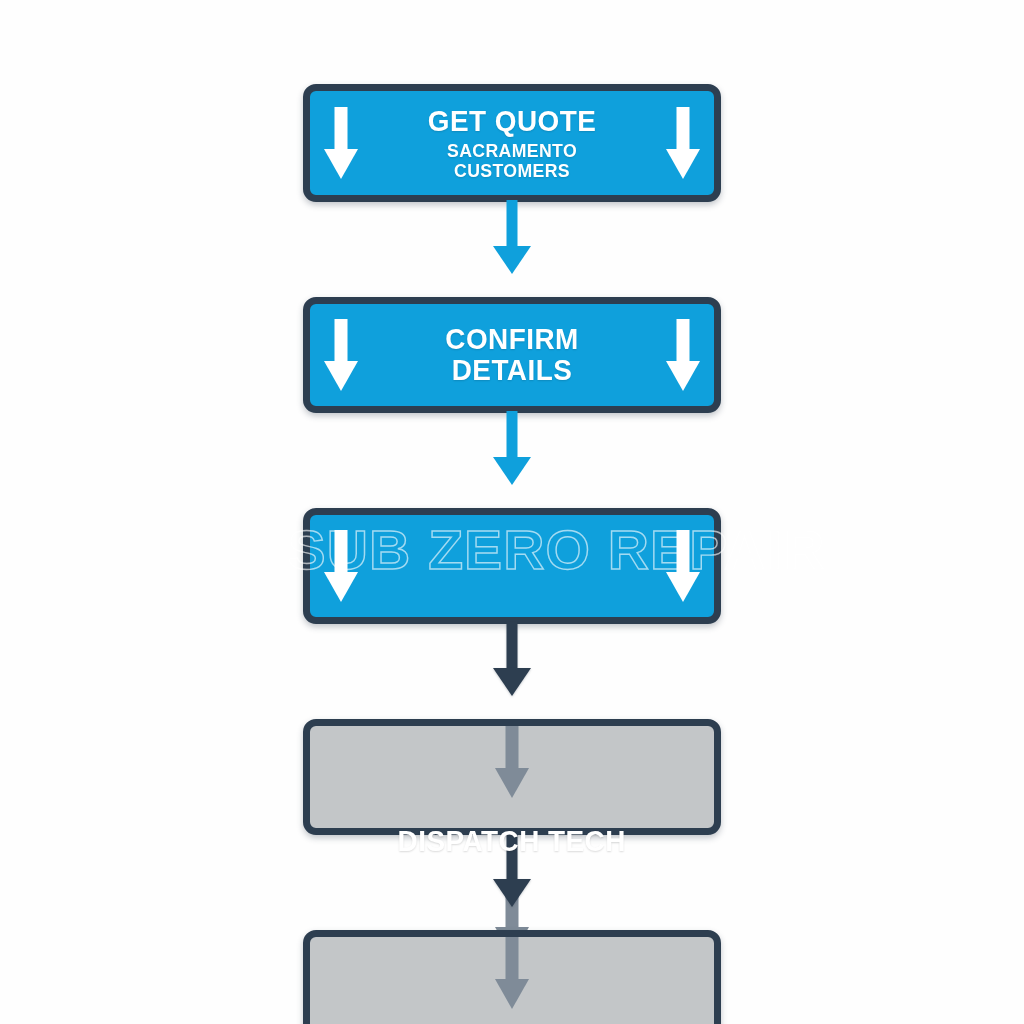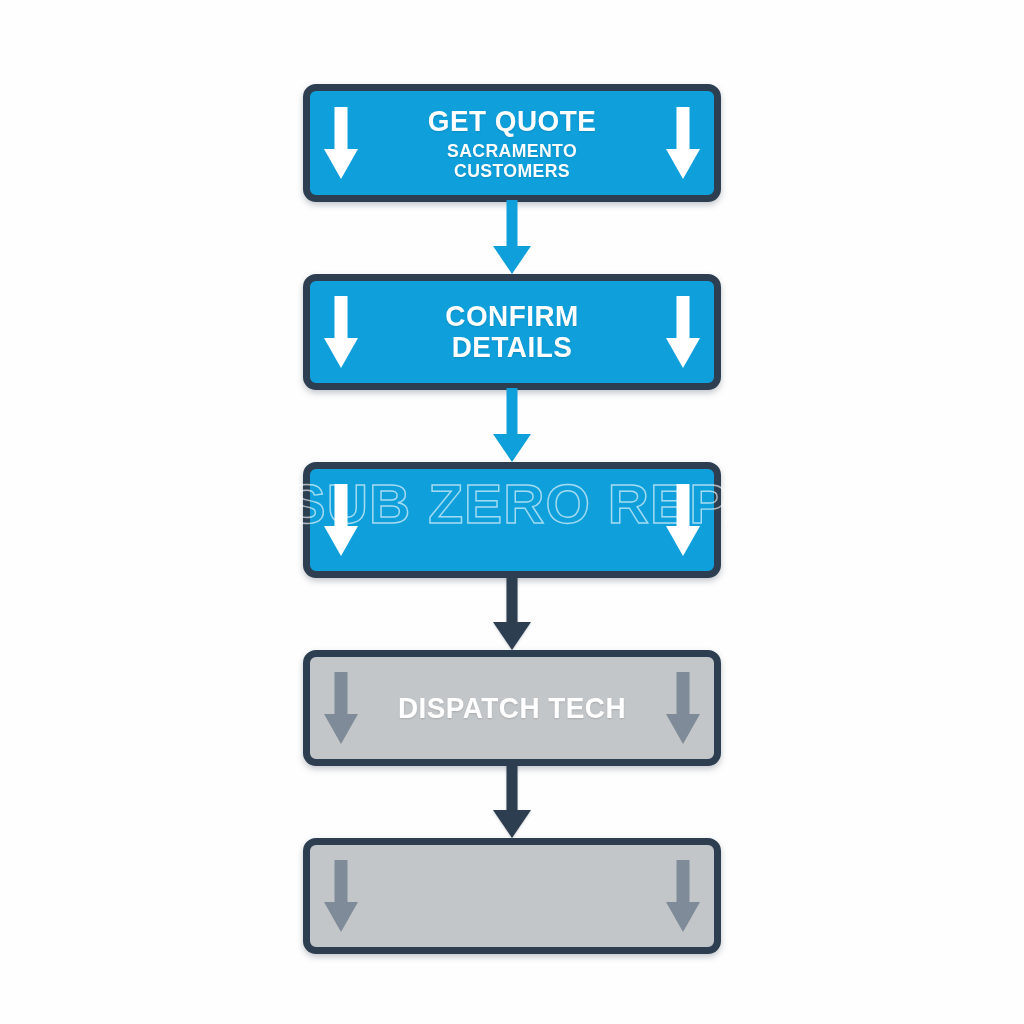--- a/index.html
+++ b/index.html
@@ -38,24 +38,24 @@
     border-radius: 13px;
     box-shadow: 0 3px 6px rgba(40,55,72,0.28);
     display: flex;
     align-items: center;
     justify-content: space-between;
     padding: 0 14px;
     overflow: visible;
     gap: 28px;
   }
   .node.blue  { background: #0fa0dc; }
-  .node.gray  { background: #c3c6c8; }
+  .node.gray  { background: #c3c6c8; flex-direction: column; }
 
   .node.h-tall  { height: 118px; }
-  .node.h-std   { height: 116px; }
+  .node.h-std   { height: 116px; margin-top: 23px; }
 
   
   .arrow-icon {
     flex: 0 0 auto;
     width: 34px;
     height: 72px;
     position: relative;
   }
   .arrow-icon .shaft {
     position: absolute;

